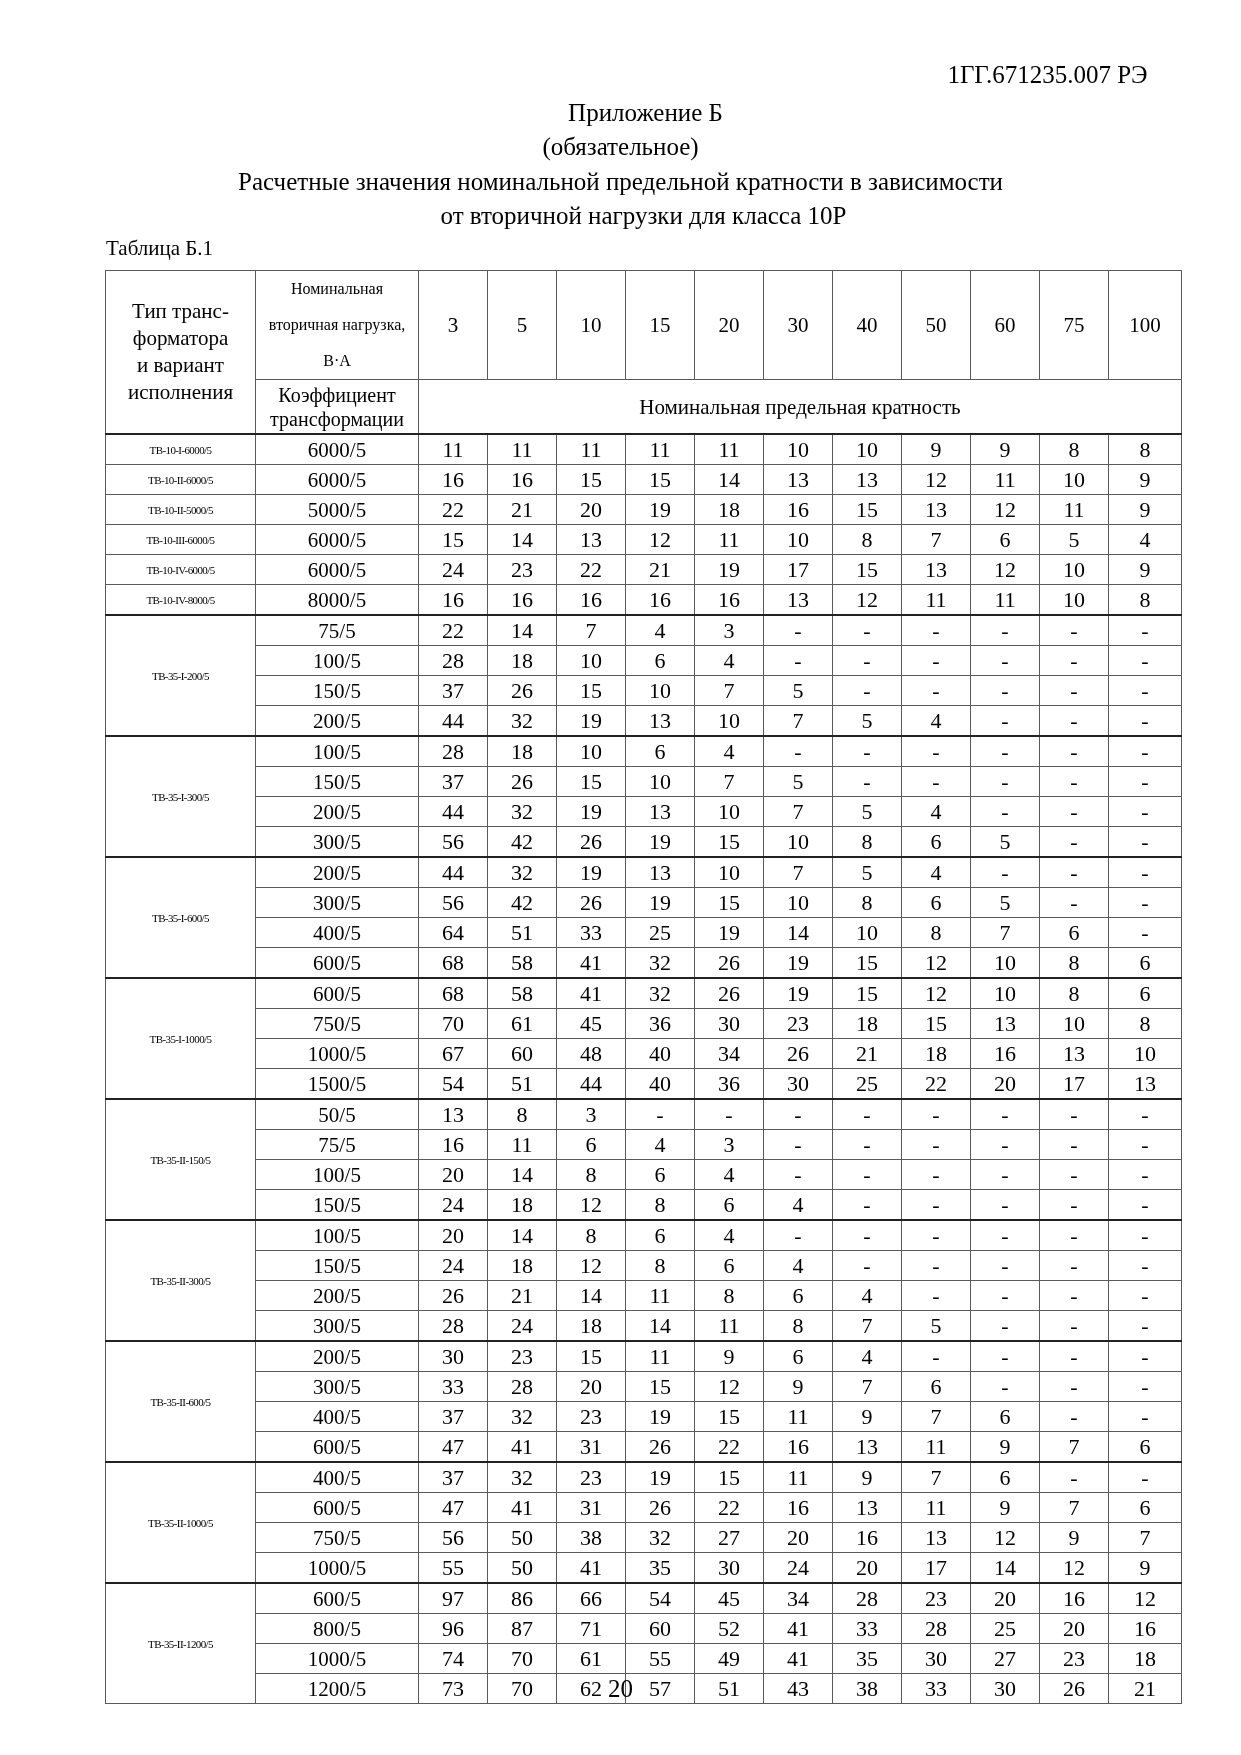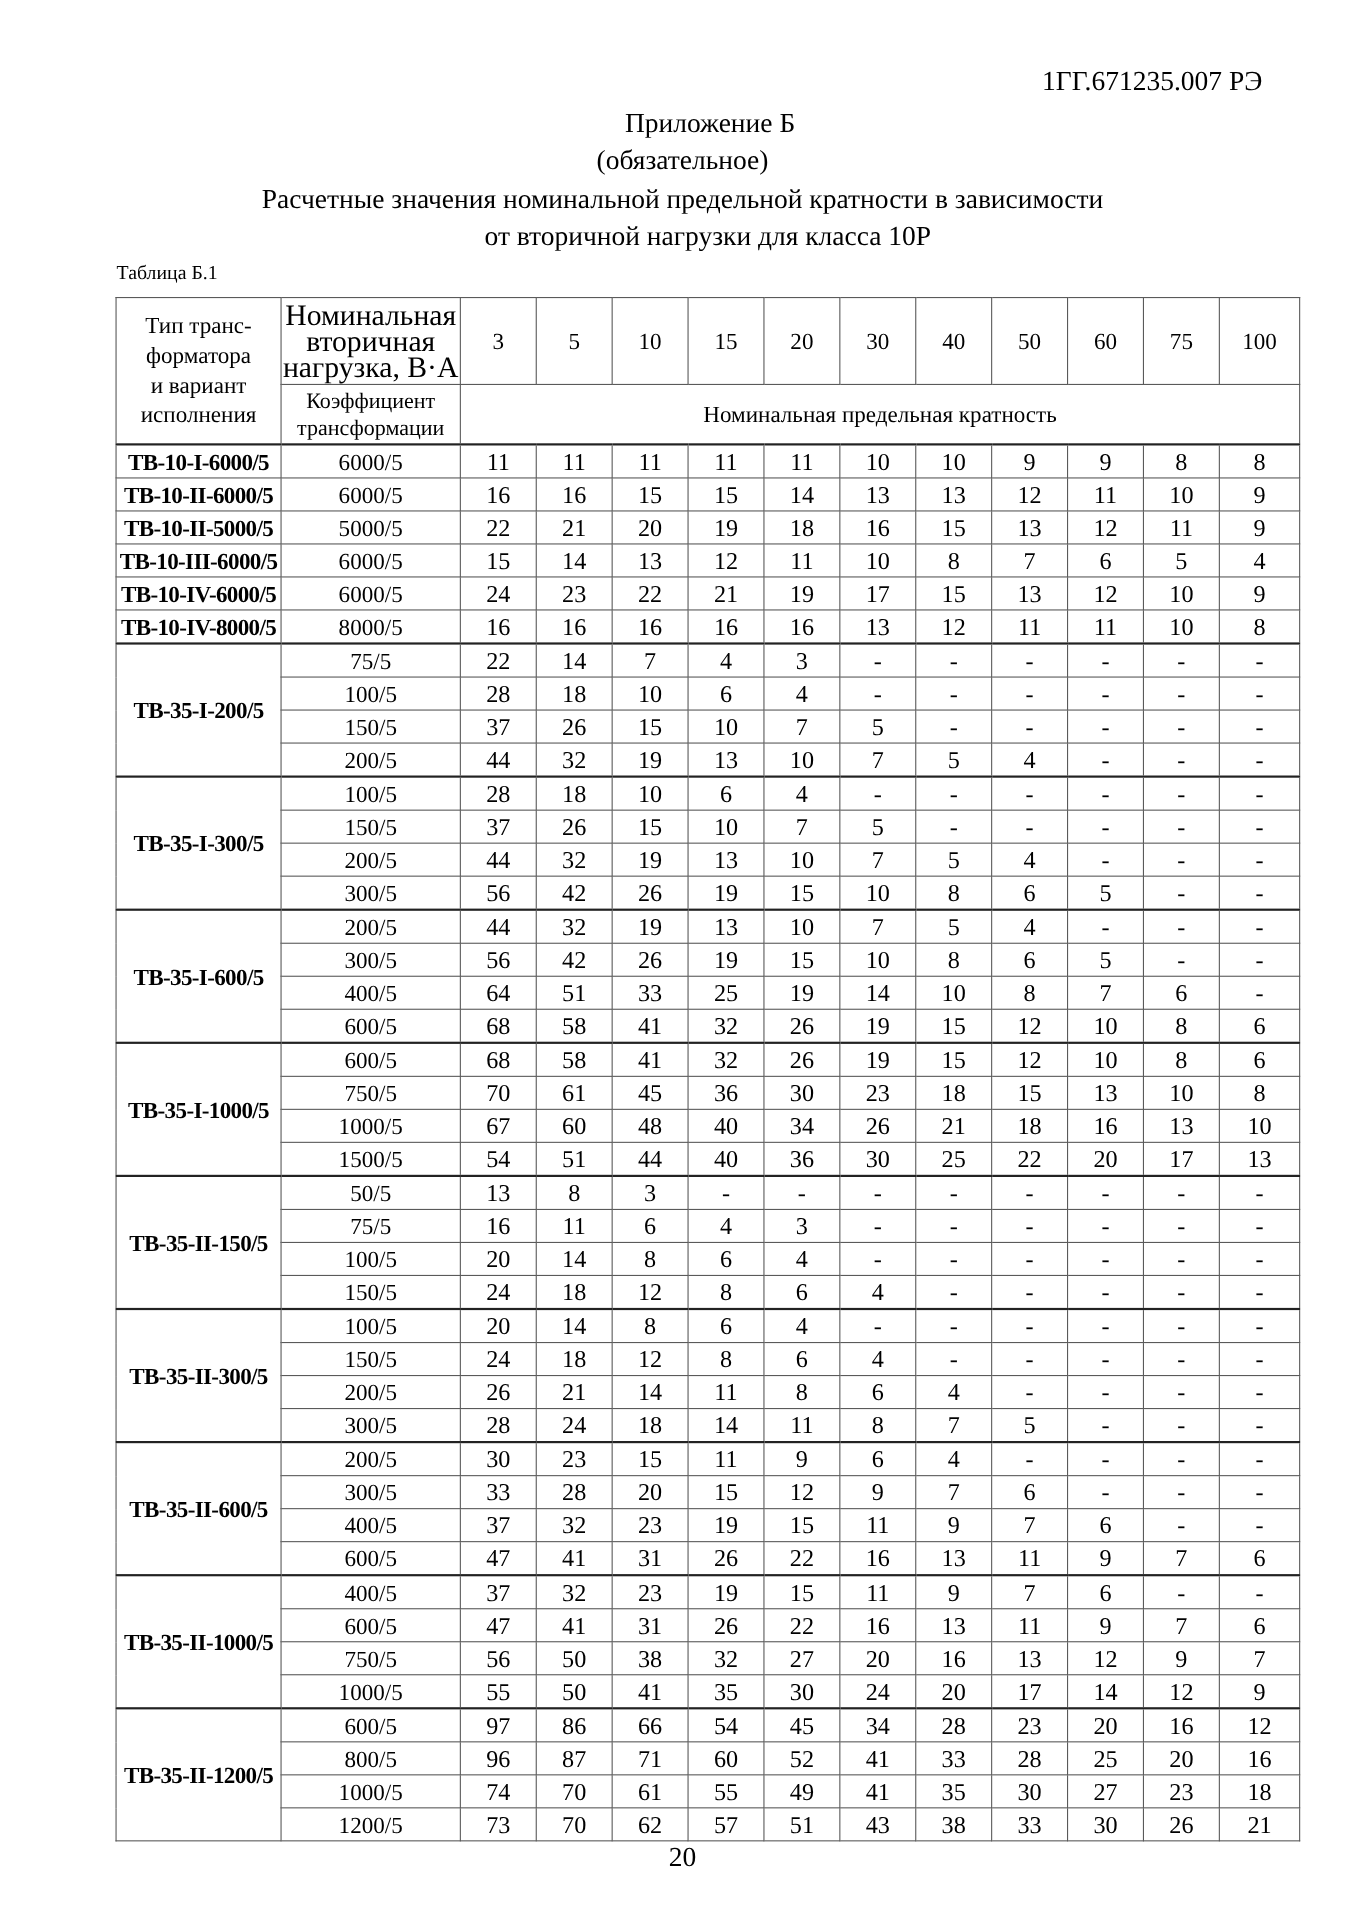--- a/index.html
+++ b/index.html
@@ -6,31 +6,31 @@
   body { width:1241px; height:1755px; position:relative; overflow:hidden;
          font-family:"Liberation Serif", "DejaVu Serif", serif; color:#000; }
   .doc-code { position:absolute; top:60px; left:920px; width:255px; text-align:center;
               font-size:25px; line-height:30px; }
   .heading { position:absolute; left:0; width:1241px; text-align:center;
              font-size:25px; line-height:34px; }
   .h1 { top:96px;padding-left:25px; }
   .h2 { top:130px;text-align:center; }
   .h3 { top:165px; }
   .h4 { top:199px;padding-left:23px; }
-  .table-caption { position:absolute; top:232px; left:106px; font-size:18px; line-height:32px; }
+  .table-caption { position:absolute; top:232px; left:106px; font-size:21px; line-height:32px; }
   table.main { position:absolute; top:270px; left:105px; border-collapse:collapse;
                table-layout:fixed; width:1076px;border-radius:11px; }
   table.main td { border:1.5px solid #5a5a5a; text-align:center; vertical-align:middle;
                   padding:0; font-size:22px; line-height:24px; height:29px; }
   table.main td.type-head { font-size:21px; line-height:27px; }
-  table.main td.load-head { font-size:27px; line-height:24px; height:78px; }
+  table.main td.load-head { font-size:16px; line-height:36px; height:78px; }
   table.main td.coef-head { font-size:20px; line-height:24px; height:53px; }
   table.main td.kr-head { font-size:21px; }
   table.main td.burden { font-size:21px; }
-  table.main td.model { font-size:21px; letter-spacing:-0.6px;font-weight:bold; }
+  table.main td.model { font-size:11px; letter-spacing:-0.6px; }
   table.main td.ratio { font-size:21px; }
   table.main tr.group-start td { border-top:2px solid #222; }
   .page-num { position:absolute; top:1674px; left:0; width:1241px; text-align:center;
               font-size:25px; line-height:30px; }
 </style>
 </head>
 <body>
 
 <div class="doc-code">1ГГ.671235.007 РЭ</div>
 <div class="heading h1">Приложение Б</div>

